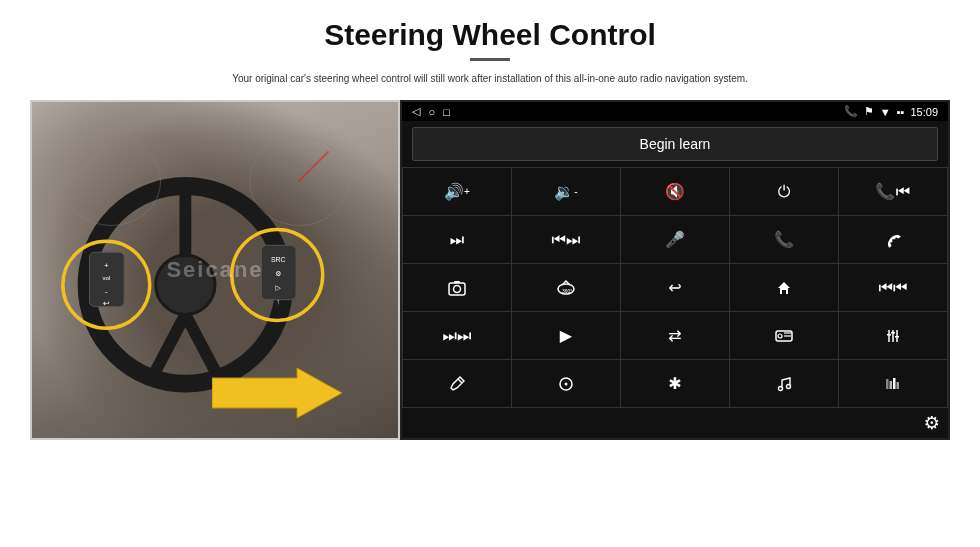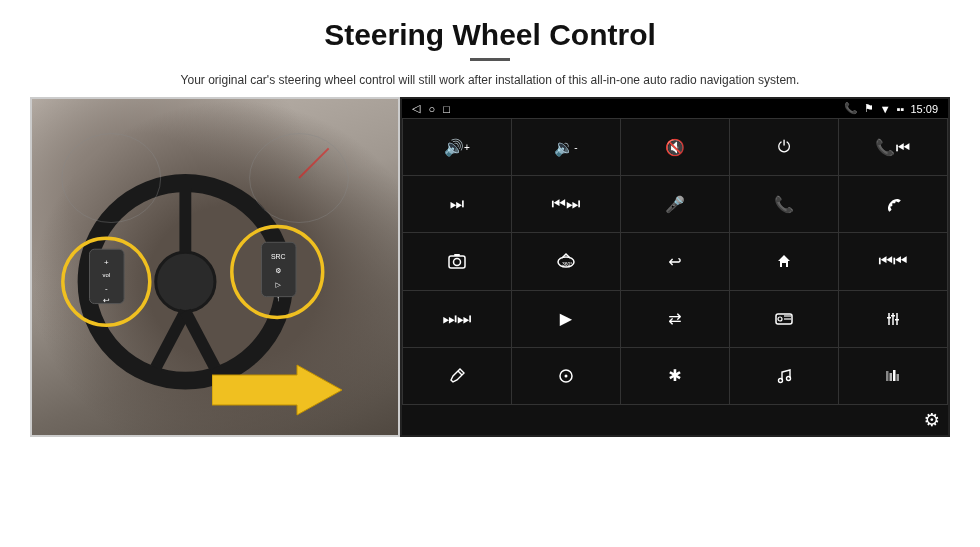--- a/index.html
+++ b/index.html
@@ -24,26 +24,26 @@
       color: #111;
       margin-bottom: 6px;
     }
     .title-divider {
       width: 40px;
       height: 3px;
       background: #555;
       margin: 0 auto 10px;
     }
     .subtitle {
-      font-size: 12px;
+      font-size: 10px;
       color: #333;
       text-align: center;
       max-width: 780px;
       line-height: 1.5;
-      margin-bottom: 8px;
+      margin-bottom: 14px;
     }
     .content-row {
       display: flex;
       width: 100%;
       height: 340px;
     }
     
     .car-image {
       width: 370px;
       height: 340px;
@@ -188,39 +188,43 @@
 
         <line x1="270" y1="80" x2="300" y2="50" stroke="#e02020" stroke-width="2" opacity="0.6"></line>
 
         <circle cx="75" cy="185" r="44" fill="none" stroke="#f0c020" stroke-width="3.5"></circle>
         <circle cx="248" cy="175" r="46" fill="none" stroke="#f0c020" stroke-width="3.5"></circle>
       </svg>
 
       <svg class="arrow-shape" style="position:absolute;bottom:15px;left:180px;width:130px;height:60px;" viewBox="0 0 130 60">
         <polygon points="0,15 85,15 85,5 130,30 85,55 85,45 0,45" fill="#f0c020" stroke="#c09000" stroke-width="1"></polygon>
       </svg>
+      <div class="watermark">Seicane</div>
     </div>
 
     <div class="android-panel">
 
       <div class="status-bar">
         <div class="status-left">
           <span>◁</span>
           <span>○</span>
           <span>□</span>
         </div>
         <div class="status-right">
           <span>📞</span>
           <span>⚑</span>
           <span>▼</span>
           <span>▪▪</span>
           <span>15:09</span>
         </div>
       </div>
 
+      <div class="begin-learn-row">
+        <button class="begin-learn-btn">Begin learn</button>
+      </div>
 
       <div class="controls-grid">
 
         <div class="ctrl-btn" title="Volume Up">🔊<span style="font-size:10px">+</span></div>
         <div class="ctrl-btn" title="Volume Down">🔉<span style="font-size:10px">-</span></div>
         <div class="ctrl-btn" title="Mute">🔇</div>
         <div class="ctrl-btn" title="Power">⏻</div>
         <div class="ctrl-btn" title="Phone Prev">📞⏮</div>
 
         <div class="ctrl-btn" title="Next">⏭</div>

